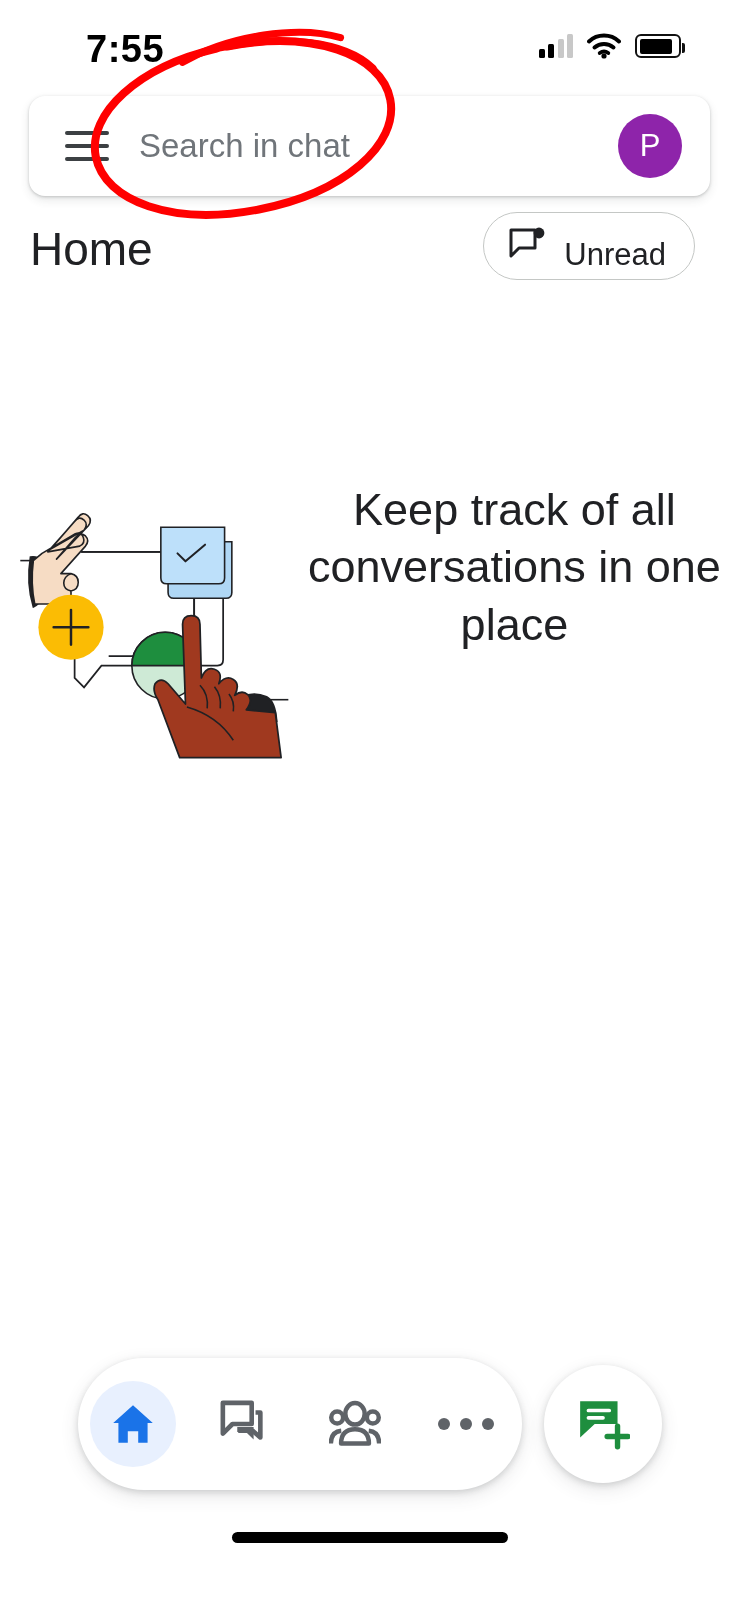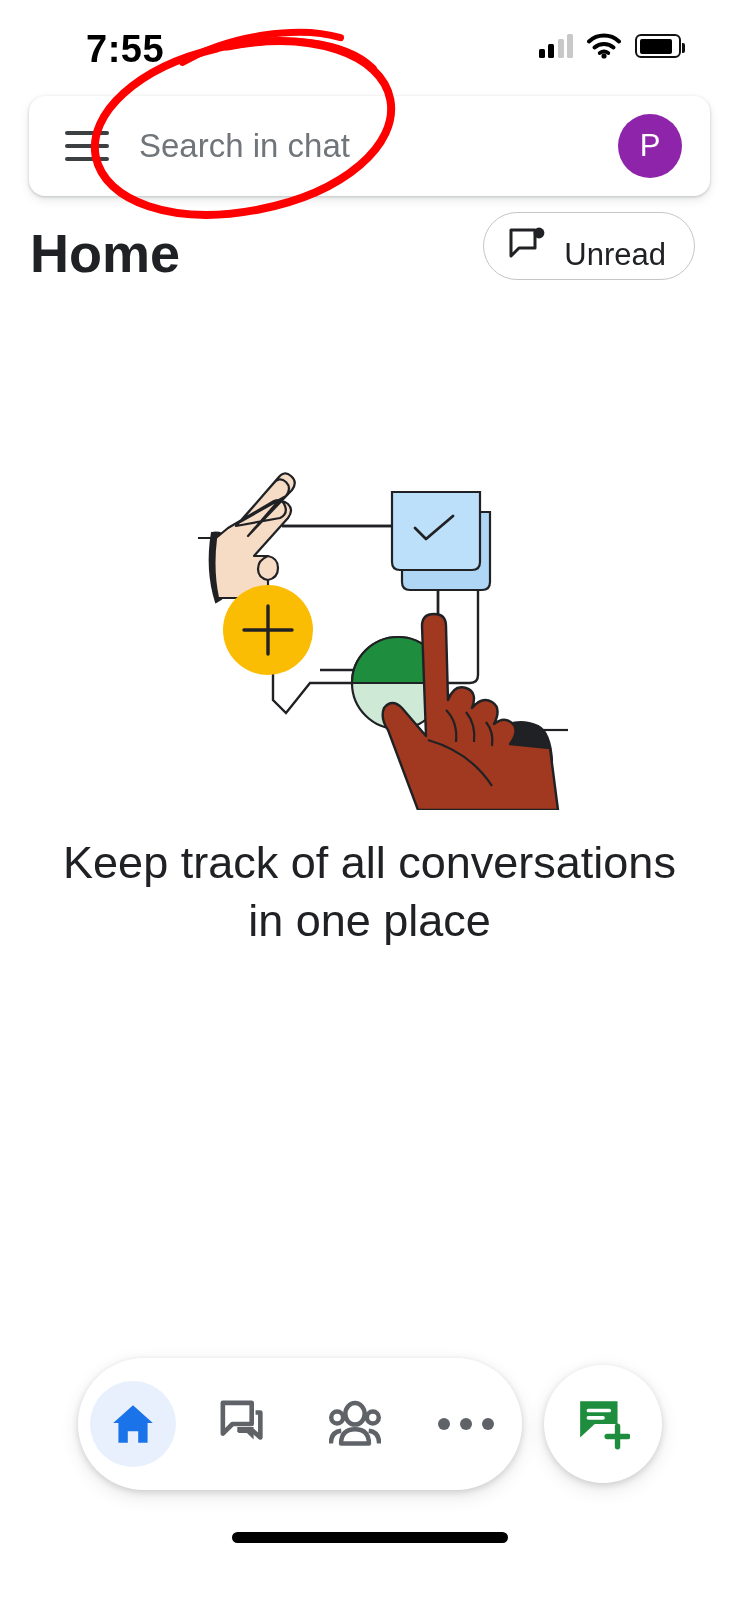--- a/index.html
+++ b/index.html
@@ -66,35 +66,35 @@
     display:flex; align-items:center; justify-content:center;
     font-size:31px; margin-right:28px; flex:0 0 auto;
   }
 
   
   .headerrow {
     position:absolute; left:0; top:208px; width:739px; height:84px;
   }
   .page-title {
     position:absolute; left:30px; top:14px;
-    font-size:54px; font-weight:bold; color:#202124;
+    font-size:46px; font-weight:normal; color:#202124;
   }
   .unread-chip {
     position:absolute; right:44px; top:4px;
     height:68px; padding:0 28px 0 24px;
     border:1.6px solid #c4c7c5; border-radius:34px;
     display:flex; align-items:center; gap:16px;
     background:#fff; cursor:pointer;
   }
   .unread-chip .label { font-size:31px; color:#202124;margin-top:17px; }
 
   
   .empty {
     position:absolute; left:0; top:300px; width:739px;
-    display:flex; flex-direction:column; align-items:center;
+    display:flex; flex-direction:row; align-items:center;
   }
   .illus { width:400px; height:380px; margin-top:130px; }
   .empty-title {
     margin-top:24px; width:620px; text-align:center;
     font-size:45px; line-height:1.28; color:#202124; font-weight:normal;
   }
   .empty-sub {
     margin-top:36px; width:560px; text-align:center;
     font-size:29px; line-height:1.35; color:#5f6368;
   }

